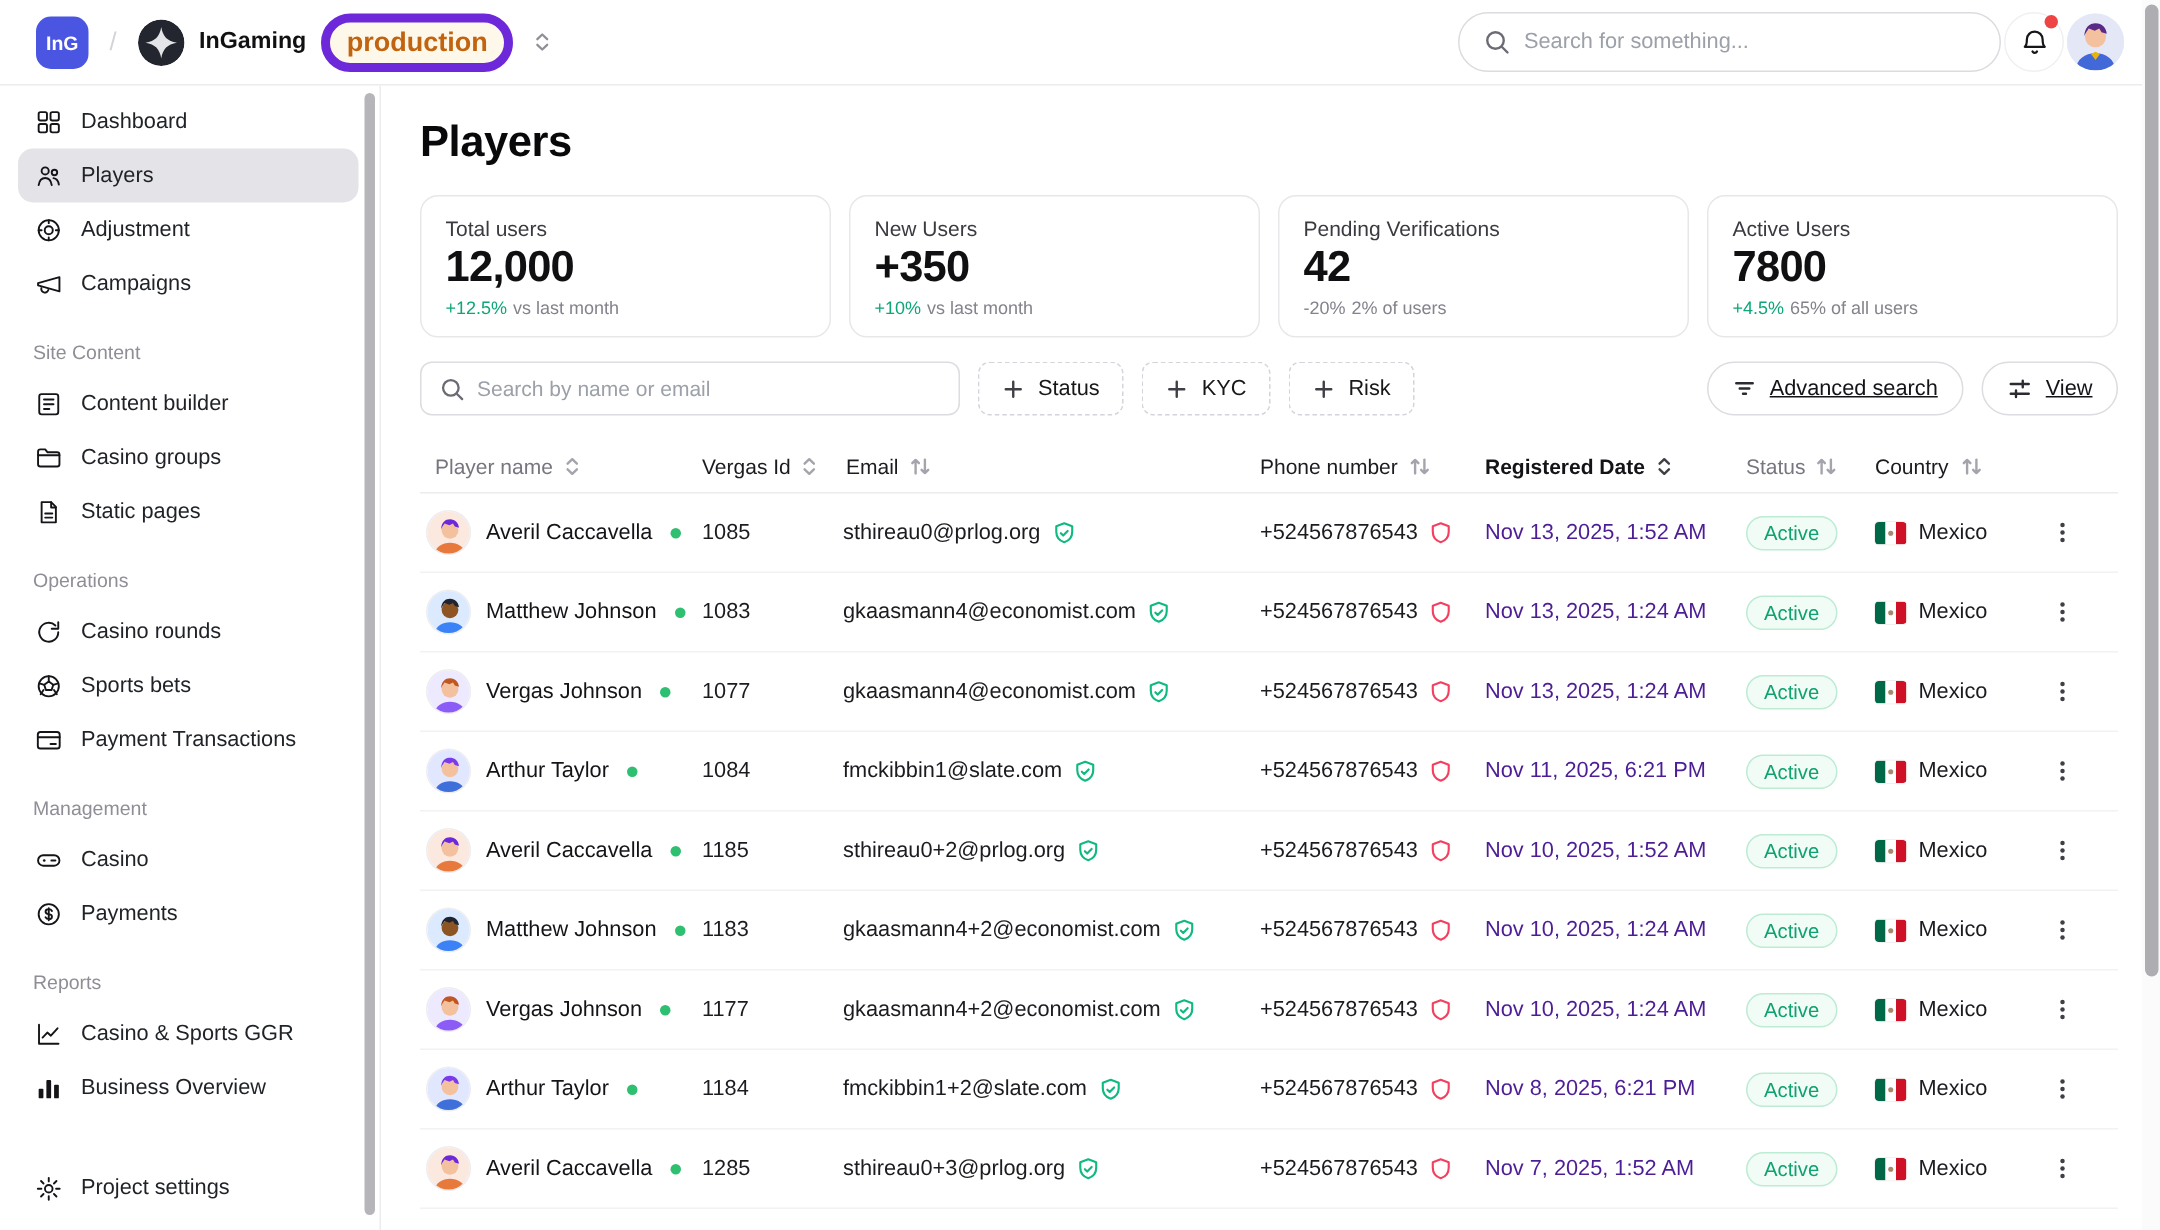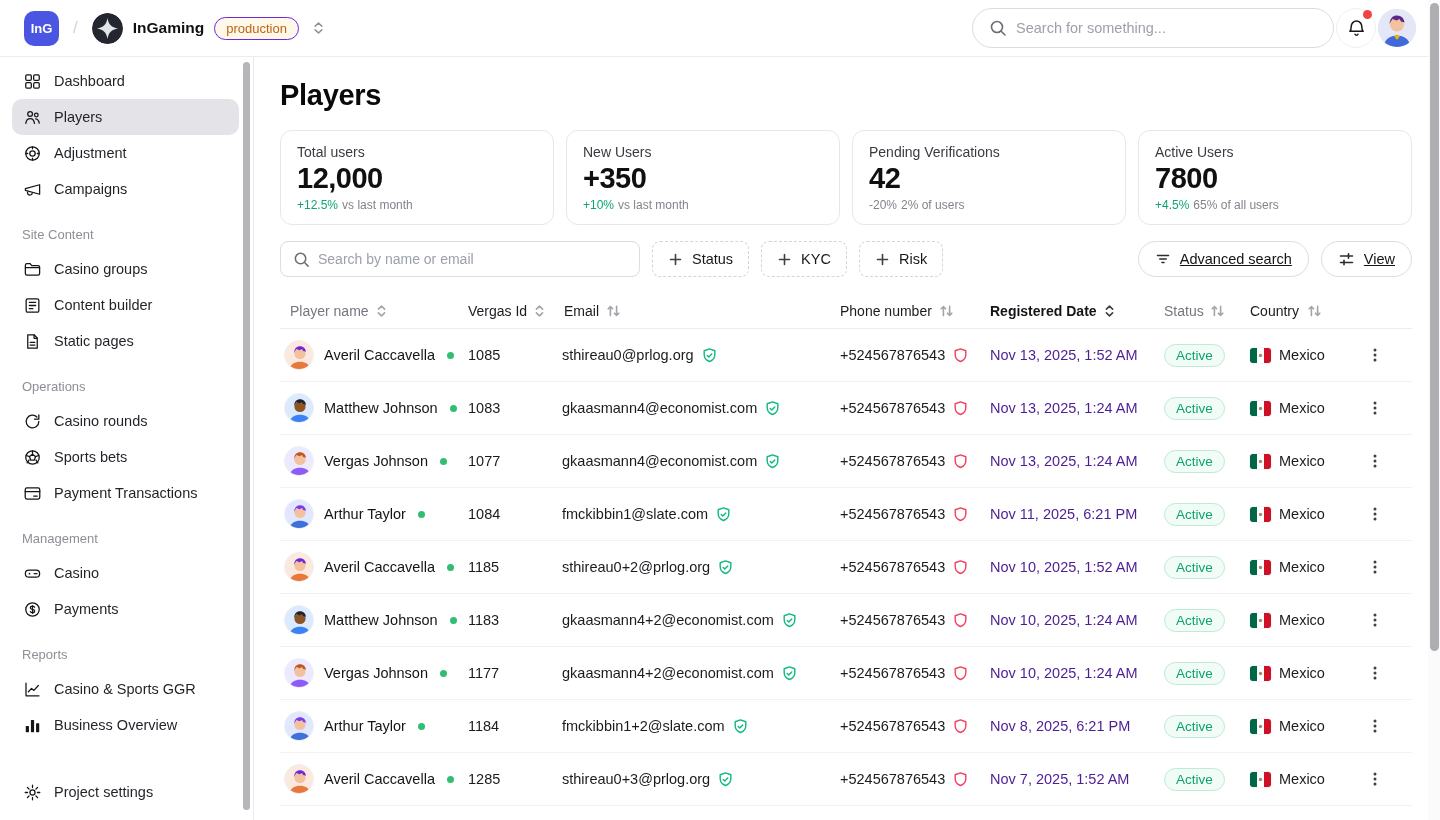--- a/index.html
+++ b/index.html
@@ -10,22 +10,22 @@
   
   .topbar { height:57px; flex:0 0 57px; display:flex; align-items:center;
     justify-content:space-between; padding:0 24px 0 24px; border-bottom:1px solid #ececef; }
   .tb-left { display:flex; align-items:center; gap:10px; }
   .logo { width:35px; height:35px; border-radius:10px; background:#4a56e2; color:#fff;
     display:flex; align-items:center; justify-content:center; font-size:13px; font-weight:700; cursor:pointer;}
   .crumb-slash { color:#d4d4d8; font-size:17px; margin:0 4px; }
   .proj { display:flex; align-items:center; gap:10px; cursor:pointer; }
   .proj-avatar { width:31px; height:31px; border-radius:50%; display:block; }
   .proj-name { font-size:15.5px; font-weight:700; color:#111114; }
-  .env-badge { font-size:13px; color:#c2630f; background:#fdf8e9; border:1px solid #6d28d9;
-    border-radius:999px; padding:3px 11px; font-weight:400; }
+  .env-badge { font-size:18px; color:#c2630f; background:#fdf8e9; border:6px solid #6d28d9;
+    border-radius:999px; padding:3px 11px; font-weight:700; }
   .proj-chevrons { color:#8f8f98; display:flex; margin-left:2px; }
   .tb-right { display:flex; align-items:center; gap:2px; }
   .tb-search { width:362px; height:40px; border:1px solid #dcdce0; border-radius:999px;
     display:flex; align-items:center; gap:9px; padding:0 16px; }
   .tb-search svg { flex:0 0 auto; color:#6b6b74; }
   .tb-search input { border:0; outline:0; flex:1; font-size:14.5px; color:#18181b;
     font-family:"Liberation Sans", sans-serif; background:transparent; }
   .tb-search input::placeholder { color:#9ca0a8; }
   .bell-btn { width:40px; height:40px; border-radius:50%; border:1px solid #f0f0f3;
     background:#fff; display:flex; align-items:center; justify-content:center; position:relative; cursor:pointer; }
@@ -212,34 +212,34 @@
                 <path d="M3 11l18-5v12L3 13v-2z"></path>
                 <path d="M11.6 16.8a3 3 0 1 1-5.8-1.6"></path>
               </svg>
             </span>
      <span>Campaigns</span>
    </div>
           <div class="nav-section">Site Content</div>
           <div class="nav-item">
      <span class="nav-ic">
               <svg width="19" height="19" viewBox="0 0 24 24" fill="none" stroke="currentColor" stroke-width="1.6" stroke-linecap="round" stroke-linejoin="round">
+                <rect x="4" y="3.5" width="16" height="17" rx="2"></rect>
+                <path d="M8 8h8M8 12h8M8 16h4.5"></path>
+              </svg>
+            </span>
+     <span>Content builder</span>
+   </div>
+          <div class="nav-item">
+     <span class="nav-ic">
+              <svg width="19" height="19" viewBox="0 0 24 24" fill="none" stroke="currentColor" stroke-width="1.6" stroke-linecap="round" stroke-linejoin="round">
                 <path d="M3 6.5c0-1.1.9-2 2-2h4l2 2.5h8a2 2 0 0 1 2 2V17a2 2 0 0 1-2 2H5a2 2 0 0 1-2-2V6.5z"></path>
                 <path d="M3 9.5h18"></path>
               </svg>
             </span>
      <span>Casino groups</span>
-   </div>
-          <div class="nav-item">
-     <span class="nav-ic">
-              <svg width="19" height="19" viewBox="0 0 24 24" fill="none" stroke="currentColor" stroke-width="1.6" stroke-linecap="round" stroke-linejoin="round">
-                <rect x="4" y="3.5" width="16" height="17" rx="2"></rect>
-                <path d="M8 8h8M8 12h8M8 16h4.5"></path>
-              </svg>
-            </span>
-     <span>Content builder</span>
    </div>
           <div class="nav-item">
      <span class="nav-ic">
               <svg width="19" height="19" viewBox="0 0 24 24" fill="none" stroke="currentColor" stroke-width="1.6" stroke-linecap="round" stroke-linejoin="round">
                 <path d="M6 3.5h8l4 4v13H6v-17z"></path>
                 <path d="M14 3.5V8h4"></path>
                 <path d="M9 13h6M9 16.5h6"></path>
               </svg>
             </span>
      <span>Static pages</span>

